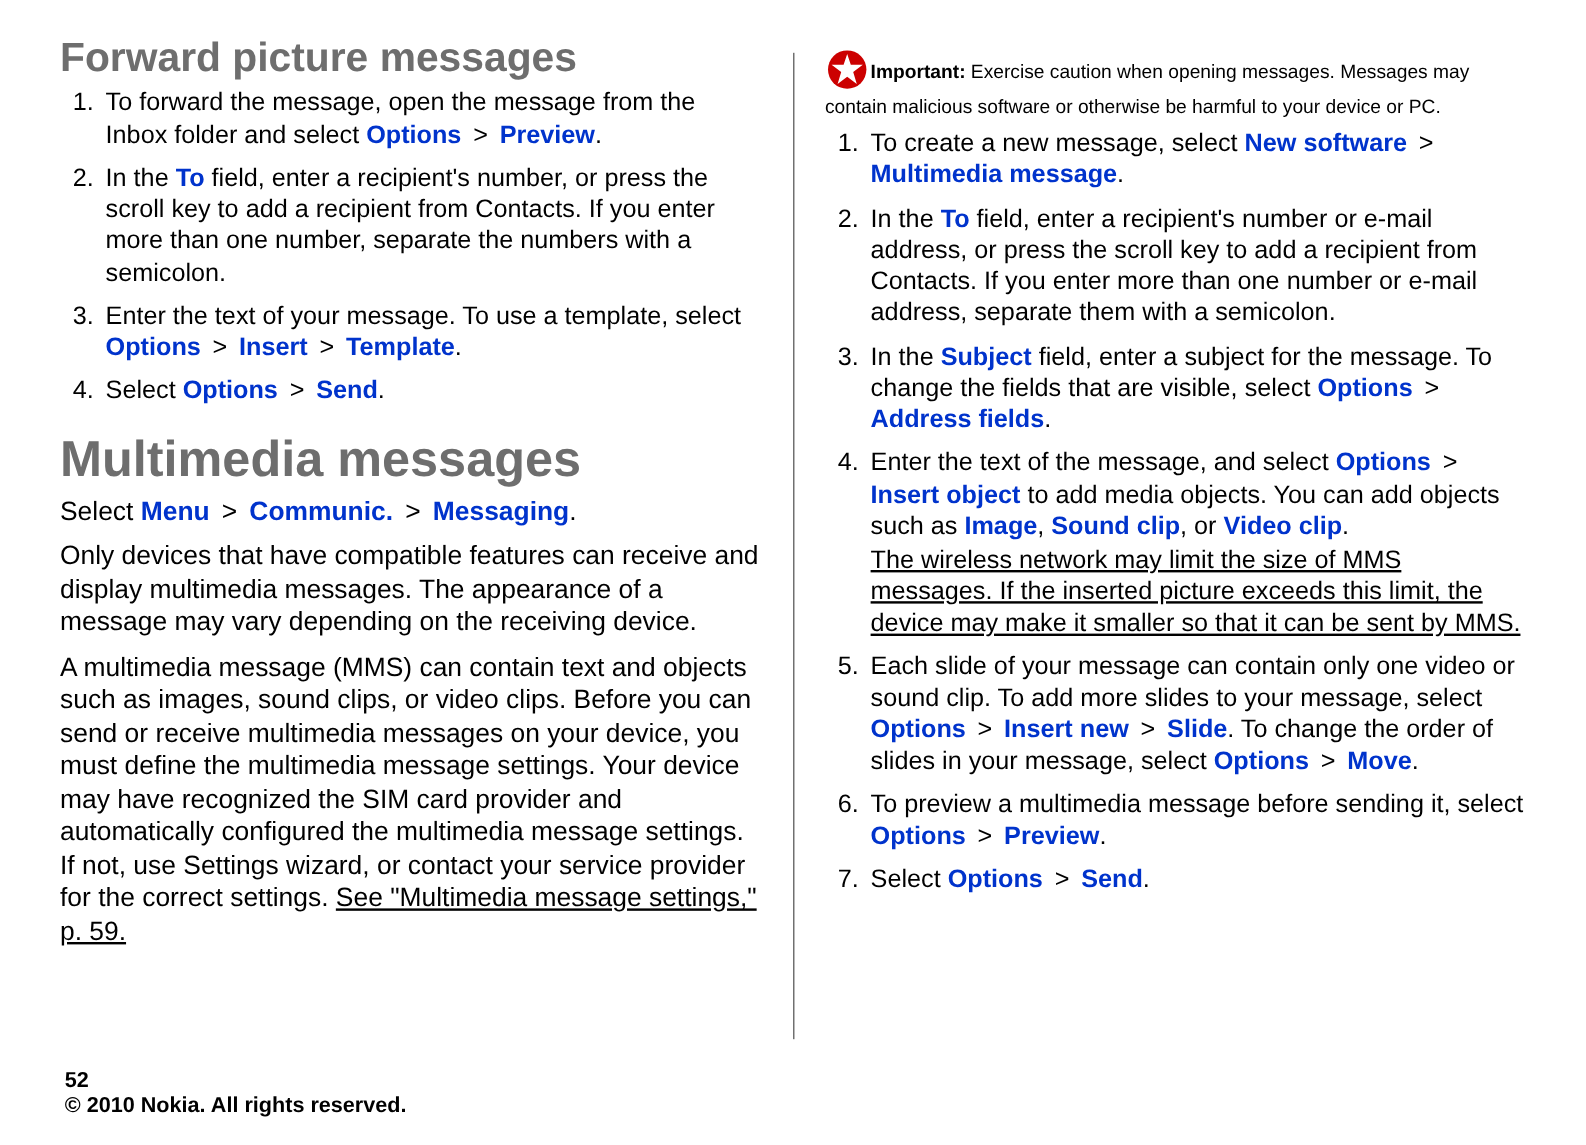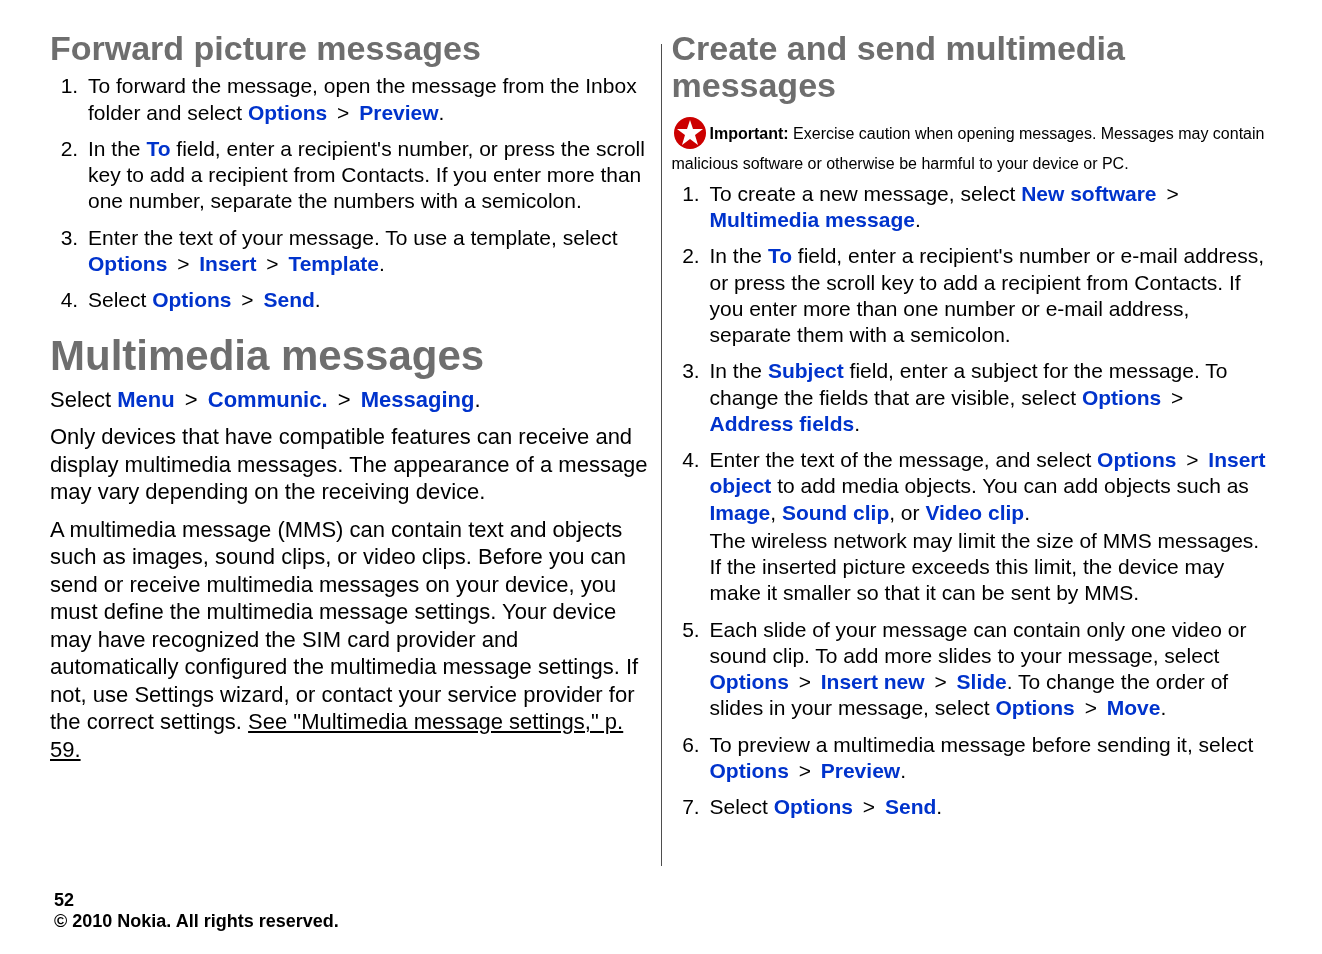--- a/index.html
+++ b/index.html
@@ -1,32 +1,32 @@
 <!DOCTYPE html>
 <html><head>
 <meta charset="utf-8">
 <style>
   html,body{margin:0;padding:0;background:#fff;color:#000;font-family:Arial,Helvetica,sans-serif;}
   .page{width:1322px;height:954px;box-sizing:border-box;padding:30px 50px 20px 50px;position:relative;}
-  .cols{display:flex;gap:10px;height:830px;}
+  .cols{display:flex;gap:26px;height:830px;}
   .col{flex:1;min-width:0;}
   .divider{width:1px;background:#4e4e4e;margin-top:14px;height:822px;}
   h1{margin:0 0 6px 0;font-size:34px;font-weight:bold;color:#6e6e6e;line-height:1.1;}
   h2.section{margin:20px 0 6px 0;font-size:42px;font-weight:bold;color:#6e6e6e;line-height:1.1;}
   p{margin:0 0 10px 0;font-size:22px;line-height:1.25;}
   ol{margin:0 0 14px 0;padding-left:34px;font-size:21px;line-height:1.25;}
   ol>li{margin-bottom:10px;padding-left:4px;}
   .b{font-weight:bold;margin-top:20px;}
   .link{color:#0033cc;font-weight:bold;}
   .gt{color:#000;font-weight:normal;padding:0 4px;}
   a.xref{color:#000;text-decoration:underline;}
   .important-wrap{margin:10px 0 8px 0;}
   .important-icon{display:inline-block;vertical-align:middle;margin-right:2px;}
   .footer{position:absolute;bottom:22px;left:54px;right:54px;display:flex;justify-content:space-between;font-size:18px;font-weight:bold;font-family:Arial,Helvetica,sans-serif;flex-direction:column;}
-  .note{font-size:21px;line-height:1.25;margin:2px 0 10px 0;}
+  .note{font-size:21px;line-height:1.25;margin:2px 0 10px 0;text-decoration:underline;}
 </style>
 </head>
 <body>
 
 <div class="page">
   <div class="cols">
 
     <div class="col">
       <h1>Forward picture messages</h1>
       <ol id="forward-ol">
@@ -40,21 +40,20 @@
       <p id="nav-path"><span>Select </span><span class="link">Menu</span><span class="gt"> &gt; </span><span class="link">Communic.</span><span class="gt"> &gt; </span><span class="link">Messaging</span><span>.</span></p>
       <p>Only devices that have compatible features can receive and display multimedia messages. The appearance of a message may vary depending on the receiving device.</p>
       <p>
         <span>A multimedia message (MMS) can contain text and objects such as images, sound clips, or video clips. Before you can send or receive multimedia messages on your device, you must define the multimedia message settings. Your device may have recognized the SIM card provider and automatically configured the multimedia message settings. If not, use Settings wizard, or contact your service provider for the correct settings. </span><a href="#" class="xref">See "Multimedia message settings," p. 59.</a>
       </p>
     </div>
 
     <div class="divider"></div>
 
     <div class="col">
-      <h1>Create and send multimedia messages</h1>
 
       <div class="important-wrap">
         <span class="important-icon">
           <svg width="36" height="36" viewBox="0 0 36 36">
             <circle cx="18" cy="18" r="16" fill="#cc0000"></circle>
             <polygon points="18,5 21,14 31,14 23,20 26,30 18,24 10,30 13,20 5,14 15,14" fill="#ffffff"></polygon>
           </svg>
         </span><span class="b">Important:</span><span>  Exercise caution when opening messages. Messages may contain malicious software or otherwise be harmful to your device or PC.</span>
       </div>
 

